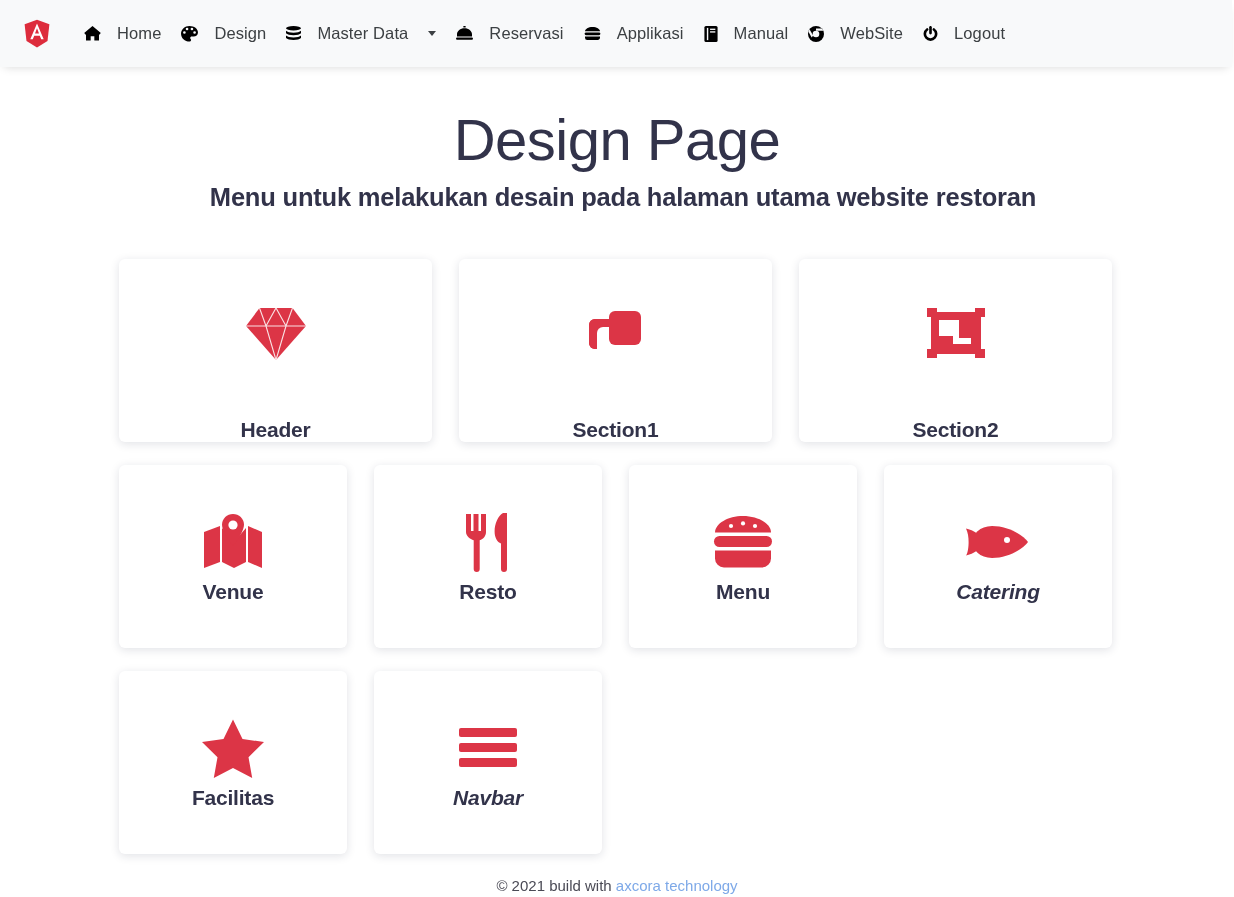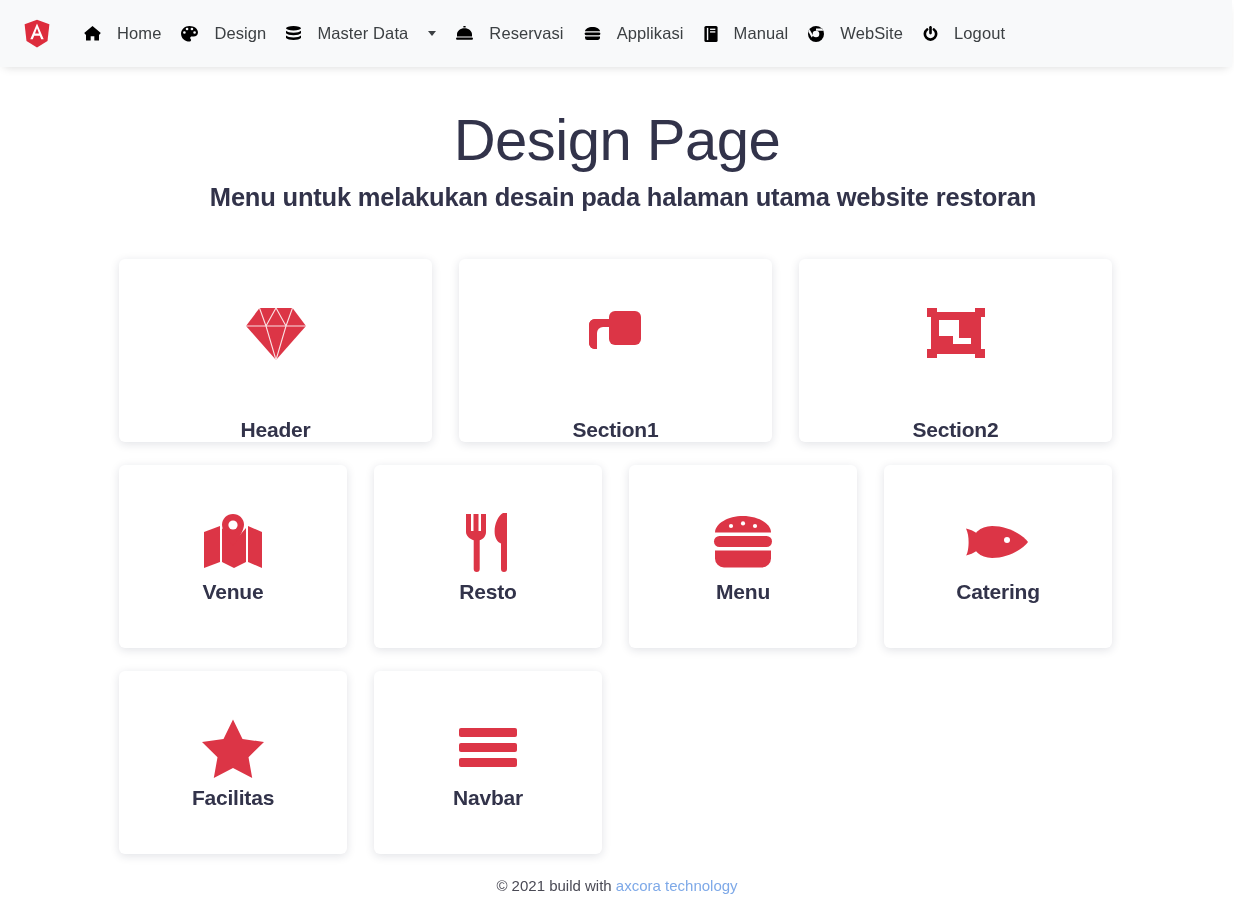--- a/index.html
+++ b/index.html
@@ -75,21 +75,21 @@
   
   .grid-wrap { width: 996px; margin: 47px auto 0 auto; }
   .row {
     display: flex;
     justify-content: flex-start;
     margin-bottom: 23px;
   }
   .row.r1 .card { width: 313px; height: 183px; margin-right: 27px; gap: 47px; }
   .row.r1 .card:last-child { margin-right: 0; }
   .row.r2 .card, .row.r3 .card { width: 228px; height: 183px; margin-right: 27px; }
-  .row.r2 .card:last-child, .row.r3 .card:last-child { margin-right: 0; }
+  .row.r2 .card:last-child, .row.r3 .card:last-child { margin-right: 0; font-style: italic; }
 
   .card {
     background: #ffffff;
     border-radius: 6px;
     box-shadow: 0 2px 10px rgba(25,30,60,0.13);
     display: flex;
     flex-direction: column;
     align-items: center;
     justify-content: flex-start;
     padding-top: 46px;

